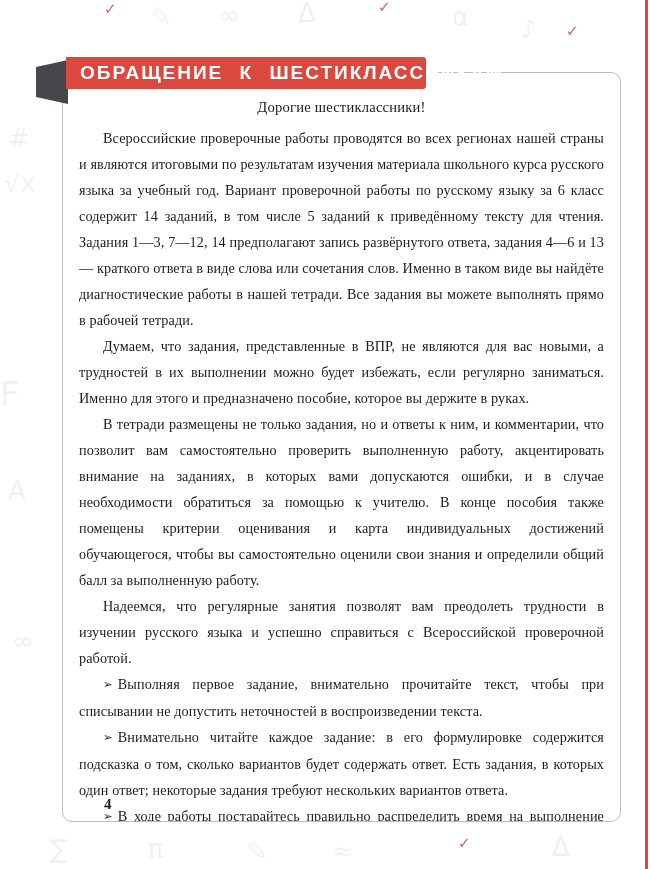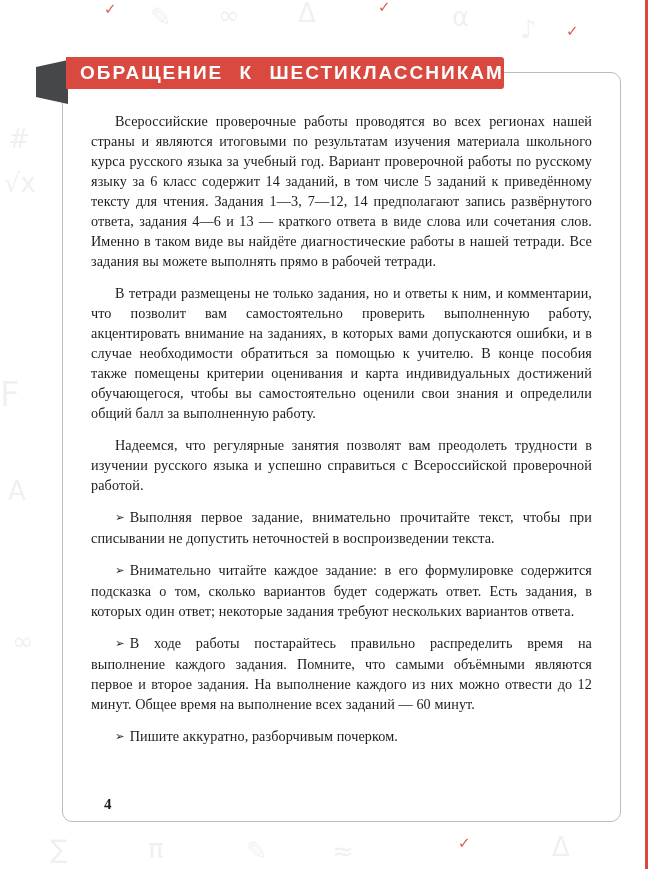--- a/index.html
+++ b/index.html
@@ -27,21 +27,21 @@
 
   
   .corner-fold {
     position:absolute; left:36px; top:60px; width:32px; height:44px;
     background:#46474b; z-index:2;
     clip-path:polygon(0 16%, 100% 0, 100% 100%, 0 84%);
   }
 
   
   .banner {
-    position:absolute; left:66px; top:57px; width:438px; height:32px;
+    position:absolute; left:66px; top:57px; width:360px; height:32px;
     background:#d9493f; z-index:3; display:flex; align-items:center;
     padding-left:14px; box-sizing:border-box; border-radius:0 3px 3px 0;
   }
   .banner .banner-title {
     color:#ffffff; font-family:"Liberation Sans", sans-serif;
     font-weight:bold; font-size:19px; letter-spacing:2px; word-spacing:9px;
     white-space:nowrap;
   }
 
   
@@ -49,21 +49,21 @@
     position:absolute; left:62px; top:72px; width:559px; height:750px;
     box-sizing:border-box; border:1.6px solid #b9bcc0; border-radius:10px;
     background:#ffffff; z-index:1; padding:26px 16px 0 16px; overflow:hidden;
   }
 
   .greeting {
     margin:0 0 9px 0; text-align:center; font-size:14.6px;
     font-weight:normal; letter-spacing:0.2px;
   }
   .para {
-    margin:12px; font-size:14.2px; line-height:20px; text-align:justify;
+    margin:0; font-size:14.2px; line-height:26px; text-align:justify;
     text-indent:24px; letter-spacing:0.1px;
   }
   .advice-title {
     margin:11px 0 6px 0; text-align:center; font-size:14.4px; font-weight:bold;
   }
   .bullet .arrow {
     font-family:"DejaVu Sans", sans-serif; font-size:11.5px; margin-right:5px;
     position:relative; top:-1px;
   }
   .page-number {
@@ -100,22 +100,24 @@
 
   <div class="red-edge"></div>
   <div class="corner-fold"></div>
 
   <div class="banner">
     <span class="banner-title">ОБРАЩЕНИЕ К ШЕСТИКЛАССНИКАМ</span>
   </div>
 
   <div class="content-box">
 
+    <h2 class="greeting">Дорогие шестиклассники!</h2>
 
     <p class="para">Всероссийские проверочные работы проводятся во всех регионах нашей страны и являются итоговыми по результатам изучения материала школьного курса русского языка за учебный год. Вариант проверочной работы по русскому языку за 6 класс содержит 14 заданий, в том числе 5 заданий к приведённому тексту для чтения. Задания 1—3, 7—12, 14 предполагают запись развёрнутого ответа, задания 4—6 и 13 — краткого ответа в виде слова или сочетания слов. Именно в таком виде вы найдёте диагностические работы в нашей тетради. Все задания вы можете выполнять прямо в рабочей тетради.</p>
+    <p class="para">Думаем, что задания, представленные в ВПР, не являются для вас новыми, а трудностей в их выполнении можно будет избежать, если регулярно заниматься. Именно для этого и предназначено пособие, которое вы держите в руках.</p>
     <p class="para">В тетради размещены не только задания, но и ответы к ним, и комментарии, что позволит вам самостоятельно проверить выполненную работу, акцентировать внимание на заданиях, в которых вами допускаются ошибки, и в случае необходимости обратиться за помощью к учителю. В конце пособия также помещены критерии оценивания и карта индивидуальных достижений обучающегося, чтобы вы самостоятельно оценили свои знания и определили общий балл за выполненную работу.</p>
     <p class="para">Надеемся, что регулярные занятия позволят вам преодолеть трудности в изучении русского языка и успешно справиться с Всероссийской проверочной работой.</p>
 
 
     <p class="para bullet"><span class="arrow">➢</span><span>Выполняя первое задание, внимательно прочитайте текст, чтобы при списывании не допустить неточностей в воспроизведении текста.</span></p>
     <p class="para bullet"><span class="arrow">➢</span><span>Внимательно читайте каждое задание: в его формулировке содержится подсказка о том, сколько вариантов будет содержать ответ. Есть задания, в которых один ответ; некоторые задания требуют нескольких вариантов ответа.</span></p>
     <p class="para bullet"><span class="arrow">➢</span><span>В ходе работы постарайтесь правильно распределить время на выполнение каждого задания. Помните, что самыми объёмными являются первое и второе задания. На выполнение каждого из них можно отвести до 12 минут. Общее время на выполнение всех заданий — 60 минут.</span></p>
     <p class="para bullet"><span class="arrow">➢</span><span>Пишите аккуратно, разборчивым почерком.</span></p>
 
     <div class="page-number">4</div>

